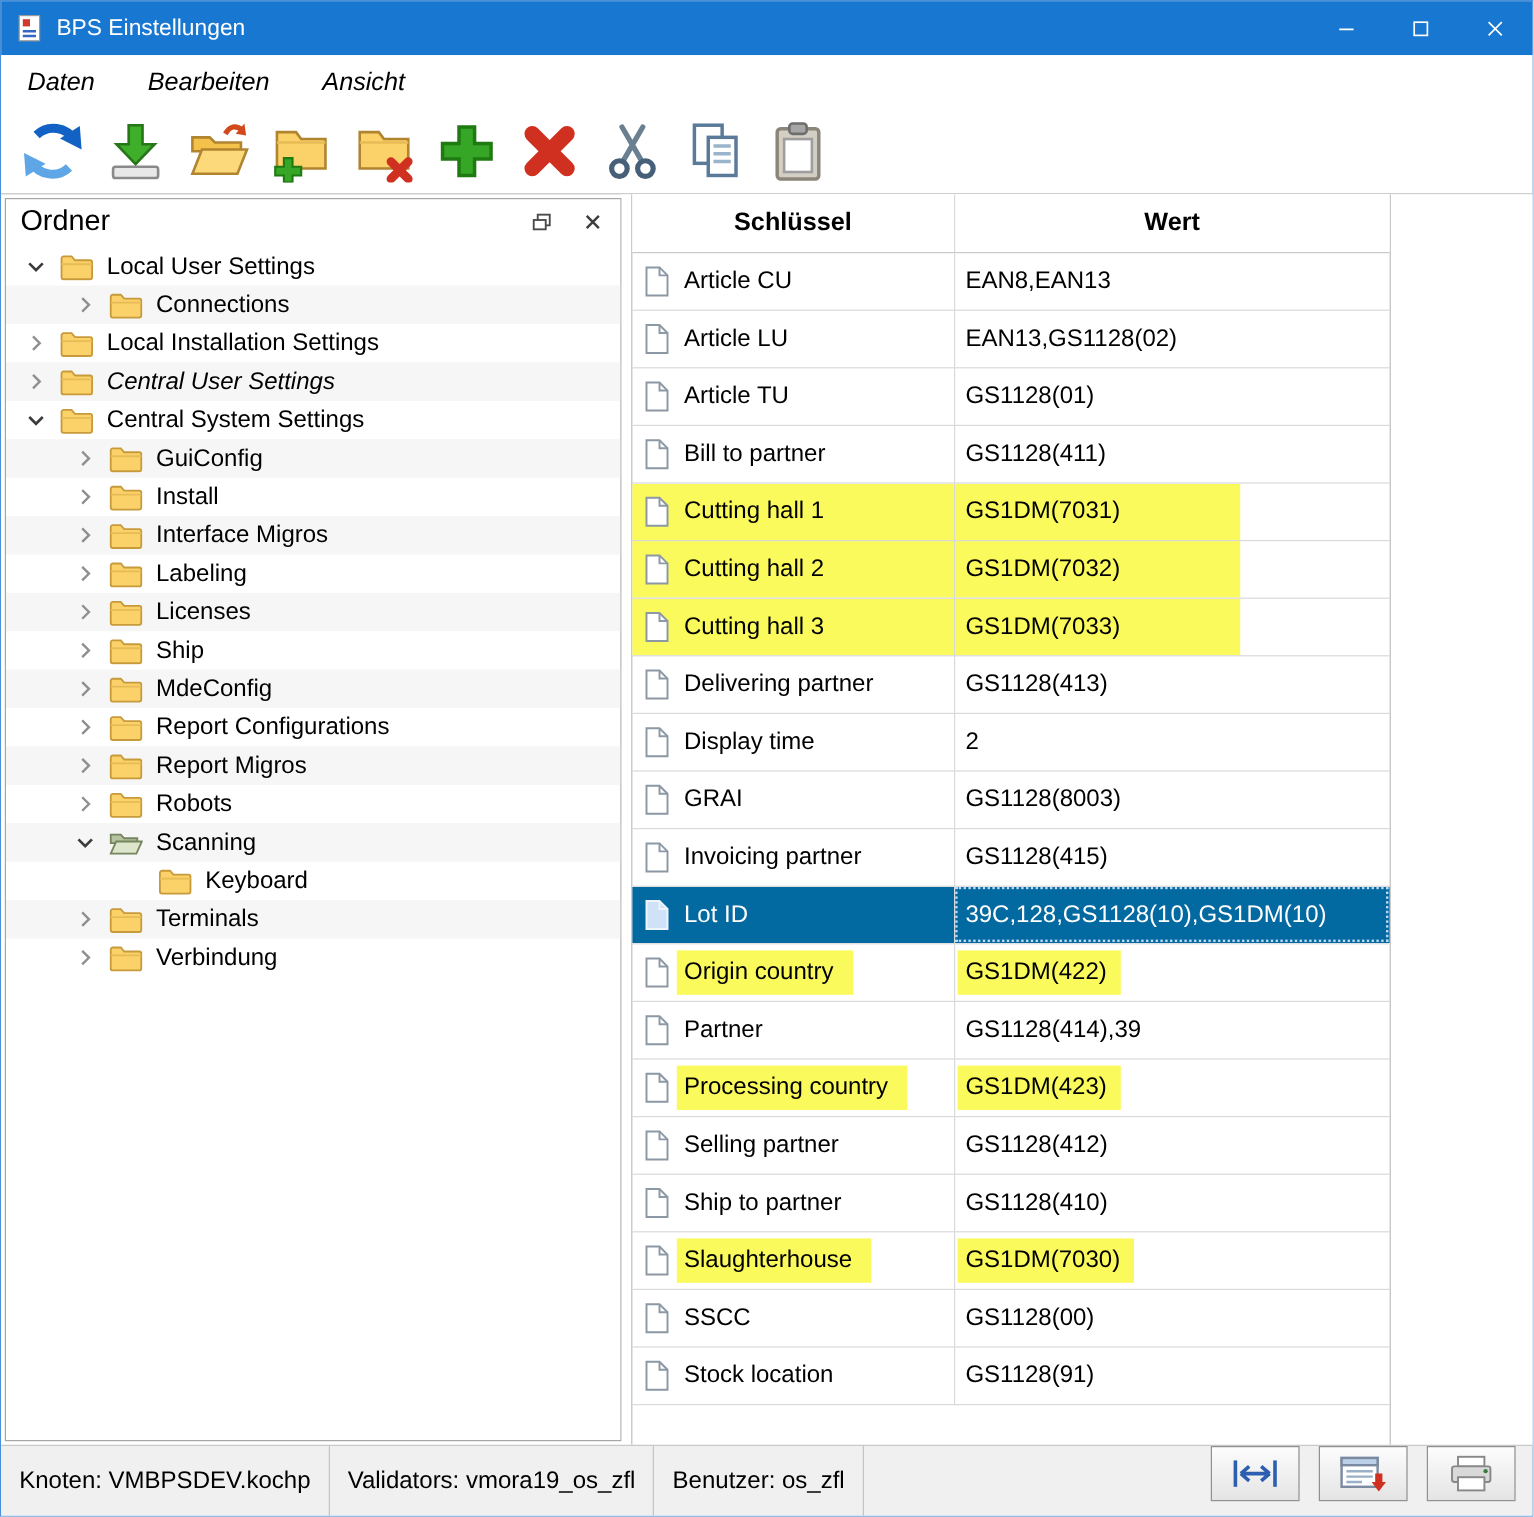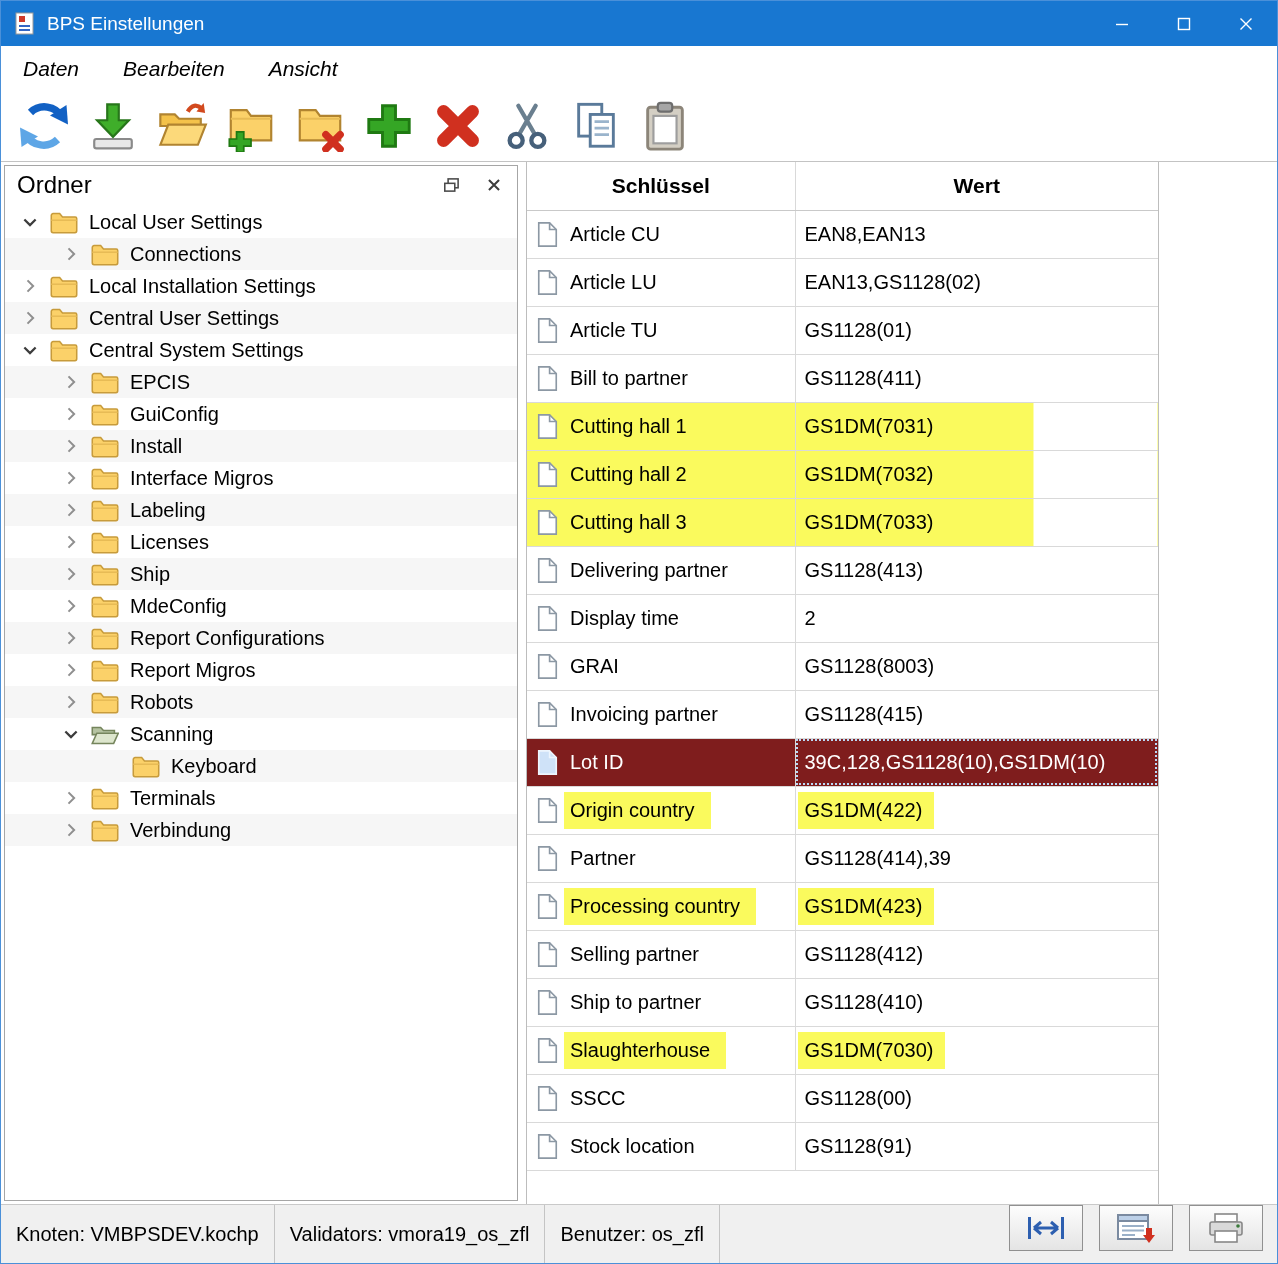--- a/index.html
+++ b/index.html
@@ -51,21 +51,21 @@
   td.cell-value { padding-left:9px; }
   .file-ic { display:inline-flex; vertical-align:middle; }
   .key-label { display:inline-block; vertical-align:middle; margin-left:12px; }
   .value-label { display:inline-block; vertical-align:middle; }
 
   tr.hl-row td { background:#fafa5d; }
   tr.hl-row td.cell-value { background:linear-gradient(90deg,#fafa5d 0,#fafa5d 238px,#ffffff 238px); }
   tr.hl-text .key-label { margin-left:6px; background:#fafa5d; padding:7px 16px 7px 6px; }
   tr.hl-text .value-label { margin-left:-7px; background:#fafa5d; padding:7px 12px 7px 7px; }
 
-  tr.selected td { background:#7f1d1d; color:#fff; }
+  tr.selected td { background:#0369a1; color:#fff; }
   tr.selected td.cell-value { outline:2px dotted #bcd8f5; outline-offset:-3px; }
 
   
   .statusbar { flex:0 0 59px; background:#f0f0f0; border-top:1px solid #c9c9c9; display:flex; align-items:flex-start; font-size:20px; }
   .status-seg { padding:0 15px; height:100%; display:flex; align-items:center; border-right:1px solid #c4c4c4; }
   .status-btns { margin-left:auto; display:flex; gap:16px; padding-right:14px; }
   .status-btn { width:74px; height:46px; border:1px solid #909090; background:linear-gradient(#fdfdfd,#e4e4e4); display:flex; align-items:center; justify-content:center; }
 </style>
 </head>
 <body>
@@ -251,61 +251,47 @@
               </svg>
             </span>
             <span class="tree-folder">
               <svg width="28" height="23" viewBox="0 0 22 18">
                 <path d="M1 3.5 c0 -0.8 0.6 -1.5 1.4 -1.5 h5.2 l2.2 2.6 h10 c0.8 0 1.2 0.6 1.2 1.3 v9.6 c0 0.8 -0.6 1.5 -1.4 1.5 H2.4 c-0.8 0 -1.4 -0.7 -1.4 -1.5 z" fill="#fbd169" stroke="#c79b3b" stroke-width="1.2"></path>
                 <path d="M1 7.2 h20" stroke="#e7bb55" stroke-width="1.2" fill="none"></path>
               </svg>
             </span>
             <span class="tree-label">Local Installation Settings</span>
           </div>
+          <div class="tree-row" style="padding-left: 12px; font-style: italic;">
+            <span class="chev">
+              <svg width="20" height="20" viewBox="0 0 16 16">
+                <path d="M6 3.5 L10.5 8 L6 12.5" fill="none" stroke="#8f8f8f" stroke-width="1.6"></path>
+              </svg>
+            </span>
+            <span class="tree-folder">
+              <svg width="28" height="23" viewBox="0 0 22 18">
+                <path d="M1 3.5 c0 -0.8 0.6 -1.5 1.4 -1.5 h5.2 l2.2 2.6 h10 c0.8 0 1.2 0.6 1.2 1.3 v9.6 c0 0.8 -0.6 1.5 -1.4 1.5 H2.4 c-0.8 0 -1.4 -0.7 -1.4 -1.5 z" fill="#fbd169" stroke="#c79b3b" stroke-width="1.2"></path>
+                <path d="M1 7.2 h20" stroke="#e7bb55" stroke-width="1.2" fill="none"></path>
+              </svg>
+            </span>
+            <span class="tree-label">Central User Settings</span>
+          </div>
           <div class="tree-row" style="padding-left: 12px;">
             <span class="chev">
               <svg width="20" height="20" viewBox="0 0 16 16">
-                <path d="M6 3.5 L10.5 8 L6 12.5" fill="none" stroke="#8f8f8f" stroke-width="1.6"></path>
-              </svg>
-            </span>
-            <span class="tree-folder">
-              <svg width="28" height="23" viewBox="0 0 22 18">
-                <path d="M1 3.5 c0 -0.8 0.6 -1.5 1.4 -1.5 h5.2 l2.2 2.6 h10 c0.8 0 1.2 0.6 1.2 1.3 v9.6 c0 0.8 -0.6 1.5 -1.4 1.5 H2.4 c-0.8 0 -1.4 -0.7 -1.4 -1.5 z" fill="#fbd169" stroke="#c79b3b" stroke-width="1.2"></path>
-                <path d="M1 7.2 h20" stroke="#e7bb55" stroke-width="1.2" fill="none"></path>
-              </svg>
-            </span>
-            <span class="tree-label">Central User Settings</span>
-          </div>
-          <div class="tree-row" style="padding-left: 12px;">
-            <span class="chev">
-              <svg width="20" height="20" viewBox="0 0 16 16">
                 <path d="M3.5 6 L8 10.5 L12.5 6" fill="none" stroke="#3c3c3c" stroke-width="1.8"></path>
               </svg>
             </span>
             <span class="tree-folder">
               <svg width="28" height="23" viewBox="0 0 22 18">
                 <path d="M1 3.5 c0 -0.8 0.6 -1.5 1.4 -1.5 h5.2 l2.2 2.6 h10 c0.8 0 1.2 0.6 1.2 1.3 v9.6 c0 0.8 -0.6 1.5 -1.4 1.5 H2.4 c-0.8 0 -1.4 -0.7 -1.4 -1.5 z" fill="#fbd169" stroke="#c79b3b" stroke-width="1.2"></path>
                 <path d="M1 7.2 h20" stroke="#e7bb55" stroke-width="1.2" fill="none"></path>
               </svg>
             </span>
             <span class="tree-label">Central System Settings</span>
-          </div>
-          <div class="tree-row" style="padding-left: 53px;">
-            <span class="chev">
-              <svg width="20" height="20" viewBox="0 0 16 16">
-                <path d="M6 3.5 L10.5 8 L6 12.5" fill="none" stroke="#8f8f8f" stroke-width="1.6"></path>
-              </svg>
-            </span>
-            <span class="tree-folder">
-              <svg width="28" height="23" viewBox="0 0 22 18">
-                <path d="M1 3.5 c0 -0.8 0.6 -1.5 1.4 -1.5 h5.2 l2.2 2.6 h10 c0.8 0 1.2 0.6 1.2 1.3 v9.6 c0 0.8 -0.6 1.5 -1.4 1.5 H2.4 c-0.8 0 -1.4 -0.7 -1.4 -1.5 z" fill="#fbd169" stroke="#c79b3b" stroke-width="1.2"></path>
-                <path d="M1 7.2 h20" stroke="#e7bb55" stroke-width="1.2" fill="none"></path>
-              </svg>
-            </span>
-            <span class="tree-label">EPCIS</span>
           </div>
           <div class="tree-row" style="padding-left: 53px;">
             <span class="chev">
               <svg width="20" height="20" viewBox="0 0 16 16">
                 <path d="M6 3.5 L10.5 8 L6 12.5" fill="none" stroke="#8f8f8f" stroke-width="1.6"></path>
               </svg>
             </span>
             <span class="tree-folder">
               <svg width="28" height="23" viewBox="0 0 22 18">
                 <path d="M1 3.5 c0 -0.8 0.6 -1.5 1.4 -1.5 h5.2 l2.2 2.6 h10 c0.8 0 1.2 0.6 1.2 1.3 v9.6 c0 0.8 -0.6 1.5 -1.4 1.5 H2.4 c-0.8 0 -1.4 -0.7 -1.4 -1.5 z" fill="#fbd169" stroke="#c79b3b" stroke-width="1.2"></path>

